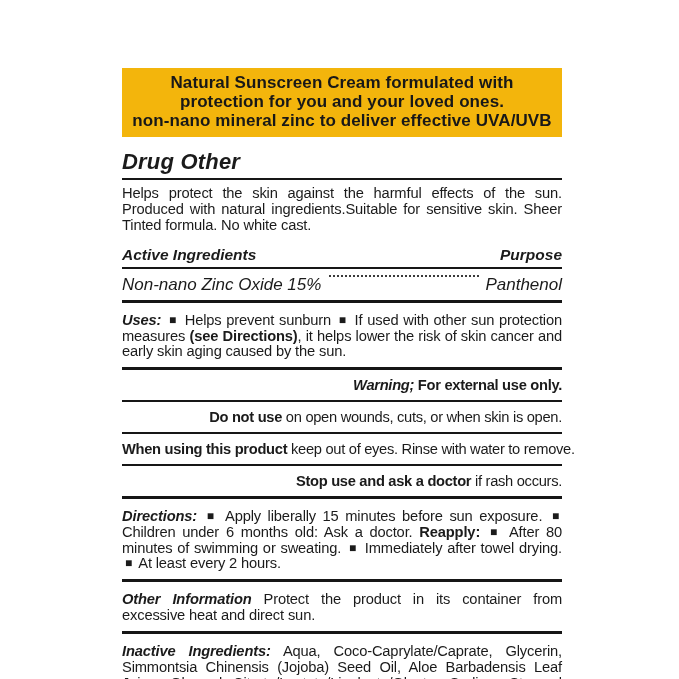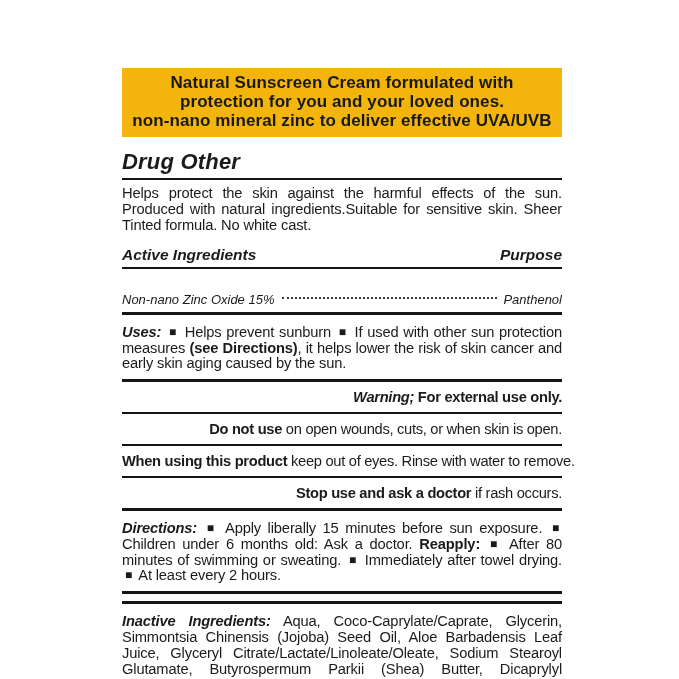--- a/index.html
+++ b/index.html
@@ -45,23 +45,23 @@
   }
   .desc { margin-top: 6px; }
 
   
   .ai-header {
     display: flex; justify-content: space-between; align-items: baseline;
     margin-top: 12px;
     font-size: 15.5px; font-weight: bold; font-style: italic;
   }
   .ai-row {
-    display: flex; align-items: center;
-    margin-top: 23px;
-    font-size: 13px; font-style: italic;
+    display: flex; align-items: flex-start;
+    margin-top: 6px;
+    font-size: 17px; font-style: italic;
   }
   .leader {
     flex: 1;
     border-bottom: 2px dotted #3a3a3a;
     margin: 0 6px 3px 8px;
     min-width: 30px;
   }
 
   .sec { margin-top: 8px; }
   .sec.gap { margin-top: 10px; }
@@ -151,20 +151,24 @@
       <span class="b">Reapply:</span>
       <span class="sq">■</span>
       <span>After 80 minutes of swimming or sweating.</span>
       <span class="sq">■</span>
       <span>Immediately after towel drying.</span>
       <span class="sq">■</span>
       <span>At least every 2 hours.</span>
     </div>
     <hr class="rule thick" style="margin-top:7px">
 
+    <div class="body-text sec gap">
+      <span class="bi">Other Information</span>
+      <span>Protect the product in its container from excessive heat and direct sun.</span>
+    </div>
     <hr class="rule thick" style="margin-top:7px">
 
     <div class="body-text sec gap">
       <span class="bi">Inactive Ingredients:</span>
       <span>Aqua, Coco-Caprylate/Caprate, Glycerin, Simmontsia Chinensis (Jojoba) Seed Oil, Aloe Barbadensis Leaf Juice, Glyceryl Citrate/Lactate/Linoleate/Oleate, Sodium Stearoyl Glutamate, Butyrospermum Parkii (Shea) Butter, Dicaprylyl Carbonate, Tocopheryl Acetate (Vitamin E), Panthenol (Vitamin B5), Propolis Extract, Argania Spinosa Fruit Extract, Magnesium Sulfate.</span>
     </div>
 
   </div>
 </div>
 

